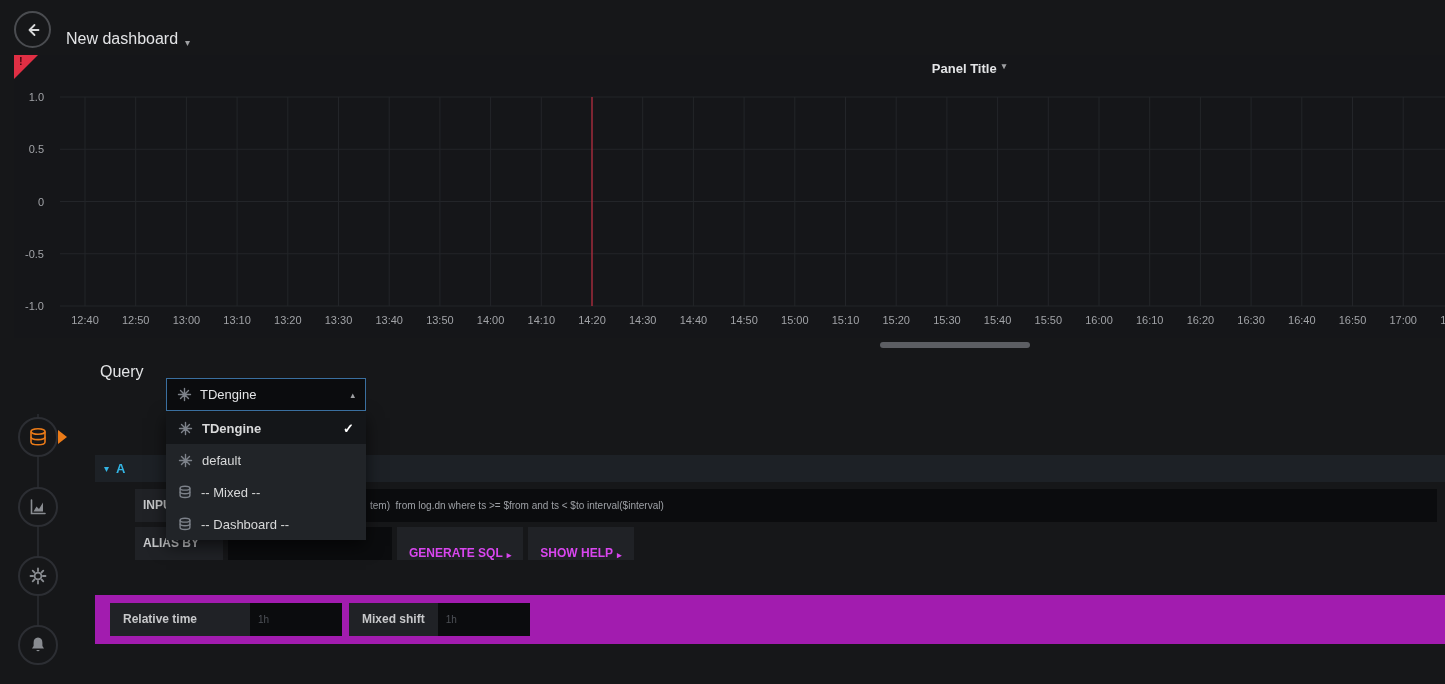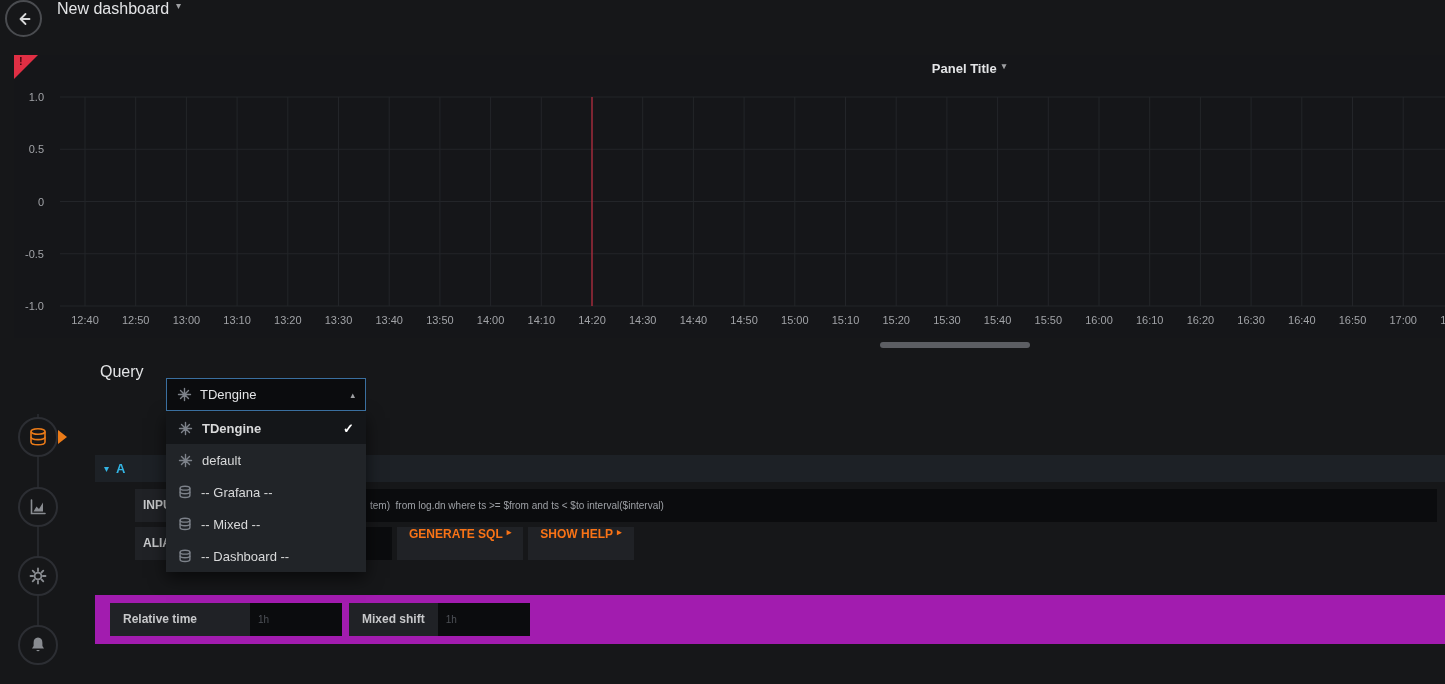--- a/index.html
+++ b/index.html
@@ -1,19 +1,19 @@
 <!DOCTYPE html>
 <html><head>
 <meta charset="utf-8">
 <style>
   html,body{margin:0;padding:0}
   body{width:1445px;height:684px;background:#161719;font-family:"Liberation Sans",sans-serif;color:#d8d9da;overflow:hidden;position:relative}
 
   
-  .topbar{position:absolute;left:0;top:0;width:100%;height:48px;background:#161719;display:flex;align-items:flex-start;padding-left:5px;box-sizing:border-box}
+  .topbar{position:absolute;left:0;top:0;width:100%;height:48px;background:#161719;display:flex;align-items:flex-end;padding-left:14px;box-sizing:border-box}
   .back-btn{width:33px;height:33px;border-radius:50%;border:2px solid #4a4c50;background:transparent;display:flex;align-items:center;justify-content:center;cursor:pointer;flex:none}
   .dash-title{margin-left:15px;font-size:16px;font-weight:500;color:#e3e4e6}
   .title-caret{margin-left:7px;font-size:10px;color:#9fa0a3}
 
   
   .panel{position:absolute;left:14px;top:55px;width:1431px;height:283px;background:#151619}
   .err-corner{position:absolute;left:0;top:0;width:0;height:0;border-top:24px solid #e02f44;border-right:24px solid transparent}
   .err-mark{position:absolute;left:5px;top:0px;font-size:11px;font-weight:700;color:#43070f;z-index:2}
   .panel-title-wrap{position:absolute;left:955px;top:6px;transform:translateX(-50%);font-size:13px;font-weight:700;color:#e3e4e6;display:flex;align-items:flex-start;cursor:pointer}
   .panel-caret{margin-left:5px;font-size:9px;color:#9fa0a3}
@@ -42,21 +42,21 @@
   .row-a-caret{font-size:10px;color:#33b5e5}
   .row-a-ref{margin-left:7px;font-size:13px;font-weight:700;color:#33b5e5}
 
   .sql-row{position:absolute;left:135px;top:489px;display:flex;gap:5px}
   .alias-row{position:absolute;left:135px;top:527px;display:flex;gap:5px}
   .chip{width:88px;height:33px;background:#202226;font-size:12px;font-weight:700;color:#c7c8ca;line-height:33px;padding-left:8px;box-sizing:border-box;flex:none;white-space:nowrap;overflow:hidden}
   .tinput{height:33px;background:#0b0c0e;border:none;color:#9da0a5;font-size:10px;font-family:inherit;box-sizing:border-box;padding:0 8px;outline:none}
   .tinput::placeholder{color:#4e5157}
   #sql-input{width:1209px;padding-left:142px}
   #alias-input{width:164px}
-  .qbtn{height:33px;background:#202226;border:none;color:#f97316;font-size:12px;font-weight:700;padding:0 12px;display:flex;align-items:flex-start;cursor:pointer;font-family:inherit;white-space:nowrap}
+  .qbtn{height:33px;background:#202226;border:none;color:#d946ef;font-size:12px;font-weight:700;padding:0 12px;display:flex;align-items:flex-end;cursor:pointer;font-family:inherit;white-space:nowrap}
   .bcaret{font-size:9px;margin-left:4px}
 
   .time-strip{position:absolute;left:95px;top:595px;width:1350px;height:49px;background:#a21caf;display:flex;align-items:center;padding-left:15px;box-sizing:border-box}
   .chip2{height:33px;background:#202226;font-size:12px;font-weight:700;color:#c7c8ca;line-height:33px;padding:0 13px;box-sizing:border-box;white-space:nowrap}
   .chip2.w140{width:140px}
   .time-input{width:92px}
   .strip-gap{width:7px;flex:none}
 </style>
 </head>
 <body>
@@ -230,30 +230,20 @@
     <span class="item-lbl">default</span>
   </div>
   <div class="ds-item">
     <span style="display:flex">
       <svg width="14" height="14" viewBox="0 0 20 20">
           <ellipse cx="10" cy="4.5" rx="7" ry="2.8" fill="none" stroke="#7d828a" stroke-width="2"></ellipse>
           <path d="M3 4.5 V15 c0 1.6 3.1 2.8 7 2.8 s7-1.2 7-2.8 V4.5" fill="none" stroke="#7d828a" stroke-width="2"></path>
           <path d="M3 9.8 c0 1.6 3.1 2.8 7 2.8 s7-1.2 7-2.8" fill="none" stroke="#7d828a" stroke-width="2"></path>
         </svg>
     </span>
-    <span class="item-lbl">-- Grafana --</span>
-  </div>
-  <div class="ds-item">
-    <span style="display:flex">
-      <svg width="14" height="14" viewBox="0 0 20 20">
-          <ellipse cx="10" cy="4.5" rx="7" ry="2.8" fill="none" stroke="#7d828a" stroke-width="2"></ellipse>
-          <path d="M3 4.5 V15 c0 1.6 3.1 2.8 7 2.8 s7-1.2 7-2.8 V4.5" fill="none" stroke="#7d828a" stroke-width="2"></path>
-          <path d="M3 9.8 c0 1.6 3.1 2.8 7 2.8 s7-1.2 7-2.8" fill="none" stroke="#7d828a" stroke-width="2"></path>
-        </svg>
-    </span>
     <span class="item-lbl">-- Mixed --</span>
   </div>
   <div class="ds-item">
     <span style="display:flex">
       <svg width="14" height="14" viewBox="0 0 20 20">
           <ellipse cx="10" cy="4.5" rx="7" ry="2.8" fill="none" stroke="#7d828a" stroke-width="2"></ellipse>
           <path d="M3 4.5 V15 c0 1.6 3.1 2.8 7 2.8 s7-1.2 7-2.8 V4.5" fill="none" stroke="#7d828a" stroke-width="2"></path>
           <path d="M3 9.8 c0 1.6 3.1 2.8 7 2.8 s7-1.2 7-2.8" fill="none" stroke="#7d828a" stroke-width="2"></path>
         </svg>
     </span>

